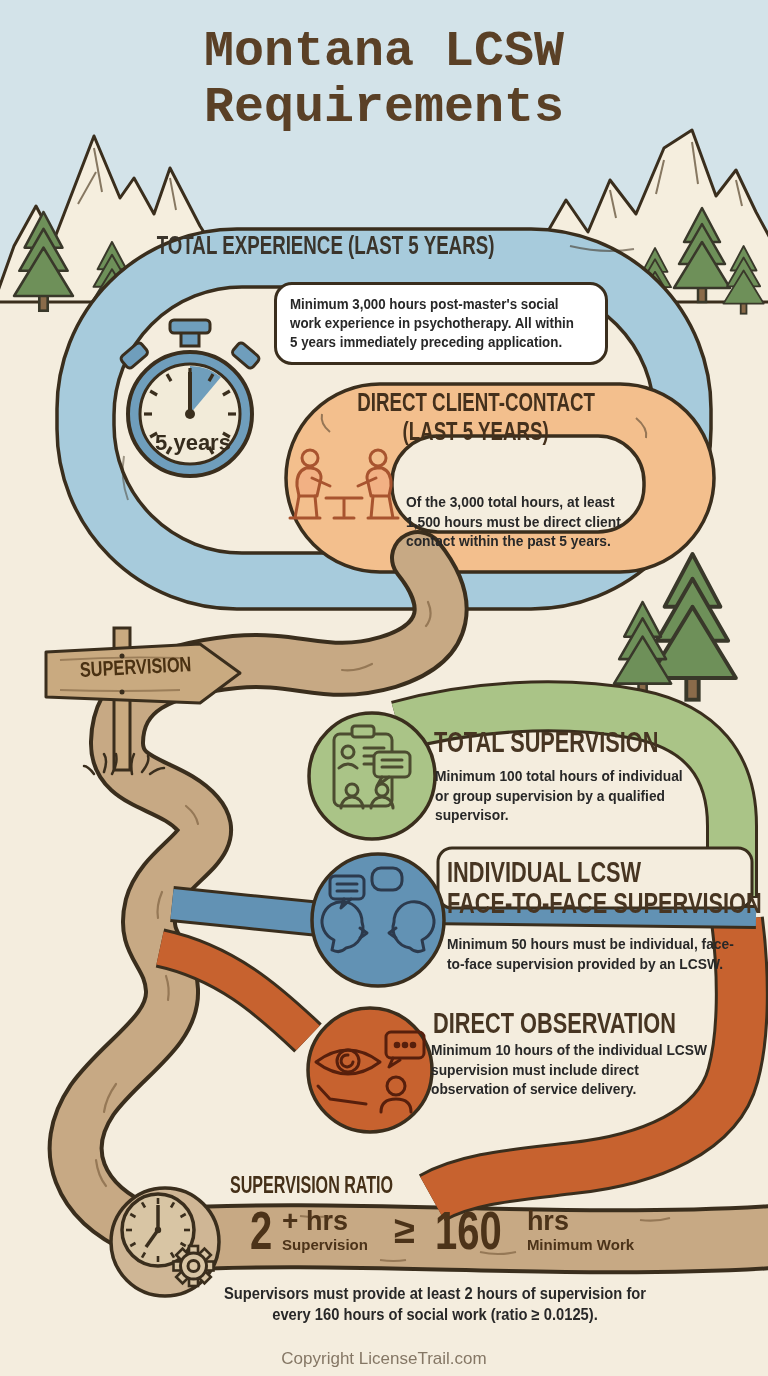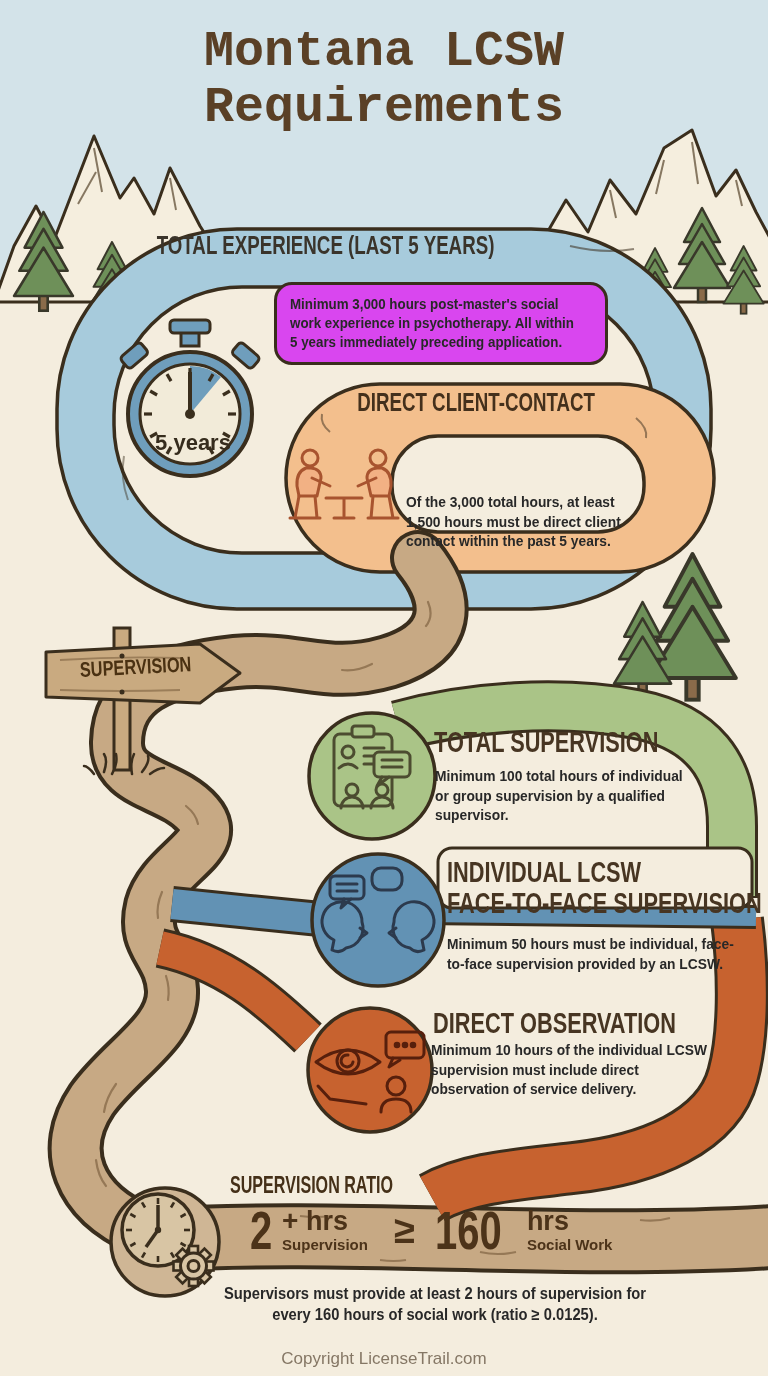--- a/index.html
+++ b/index.html
@@ -11,21 +11,21 @@
   .sq{display:inline-block;transform:scaleX(.72);transform-origin:left top;}
   .sqc{display:inline-block;transform:scaleX(.72);transform-origin:center top;}
   .body-txt{font-weight:700;color:#282828;font-size:15px;line-height:1.3;}
   .cb{display:inline-block;transform:scaleX(.92);transform-origin:left top;}
   .center{text-align:center;}
   #page-title{left:0;top:24px;width:768px;text-align:center;
     font-family:Liberation Mono, monospace;font-weight:700;font-size:50px;line-height:1.12;
     color:#5a4026;z-index:2;}
   #page-title .wrap{display:inline-block;width:560px;}
   #h-total-exp{left:0;top:231px;width:652px;font-size:26px;color:#3a342b;}
-  #box-total-exp{left:274px;top:282px;width:302px;background:#d946ef;
+  #box-total-exp{left:274px;top:282px;width:302px;background:#ffffff;
     border:3px solid #3a2e1d;border-radius:18px;padding:10px 13px;z-index:1;}
   #box-total-exp .body-txt{font-size:14.5px;}
   #label-5years{left:138px;top:430px;width:110px;font-weight:700;font-size:22px;color:#362c1d;}
   #h-dcc{left:300px;top:388px;width:352px;font-size:26px;color:#44301c;line-height:1.1;}
   #body-dcc{left:406px;top:448px;width:246px;margin-top:44px;}
   #sign-text{left:52px;top:656px;width:168px;font-size:21px;color:#4a3112;
     transform:rotate(-3deg);}
   #h-total-sup{left:434px;top:727px;font-size:29px;}
   #body-total-sup{left:435px;top:766px;width:282px;}
   #h-indiv{left:447px;top:857px;font-size:29px;}
@@ -305,20 +305,21 @@
 </div>
 
 <div id="box-total-exp" class="t">
   <span class="body-txt cb" style="width:316px">Minimum 3,000 hours post-master's social work experience in psychotherapy. All within 5 years immediately preceding application.</span>
 </div>
 
 <div id="label-5years" class="t center">5 years</div>
 
 <div id="h-dcc" class="t hc center">
   <div><span class="sqc">DIRECT CLIENT-CONTACT</span></div>
+  <div><span class="sqc">(LAST 5 YEARS)</span></div>
 </div>
 
 <div id="body-dcc" class="t">
   <span class="body-txt cb" style="width:252px">Of the 3,000 total hours, at least 1,500 hours must be direct client contact within the past 5 years.</span>
 </div>
 
 <div id="sign-text" class="t hc center">
   <span class="sqc" style="transform:scaleX(.78)">SUPERVISION</span>
 </div>
 
@@ -351,21 +352,21 @@
 <div id="ratio-row" class="t">
   <span class="big">2</span>
   <span class="col">
     <span class="unitline"><span class="plus">+</span>&nbsp;<span>hrs</span></span>
     <span class="sub">Supervision</span>
   </span>
   <span class="geq">≥</span>
   <span class="big">160</span>
   <span class="col">
     <span class="unitline">hrs</span>
-    <span class="sub">Social Work</span>
+    <span class="sub">Minimum Work</span>
   </span>
 </div>
 
 <div id="body-ratio" class="t center">
   <span class="body-txt cb" style="font-size:16px;width:500px">Supervisors must provide at least 2 hours of supervision for every 160 hours of social work (ratio ≥ 0.0125).</span>
 </div>
 
 <div id="footer" class="t center">Copyright LicenseTrail.com</div>
 
 </body></html>

